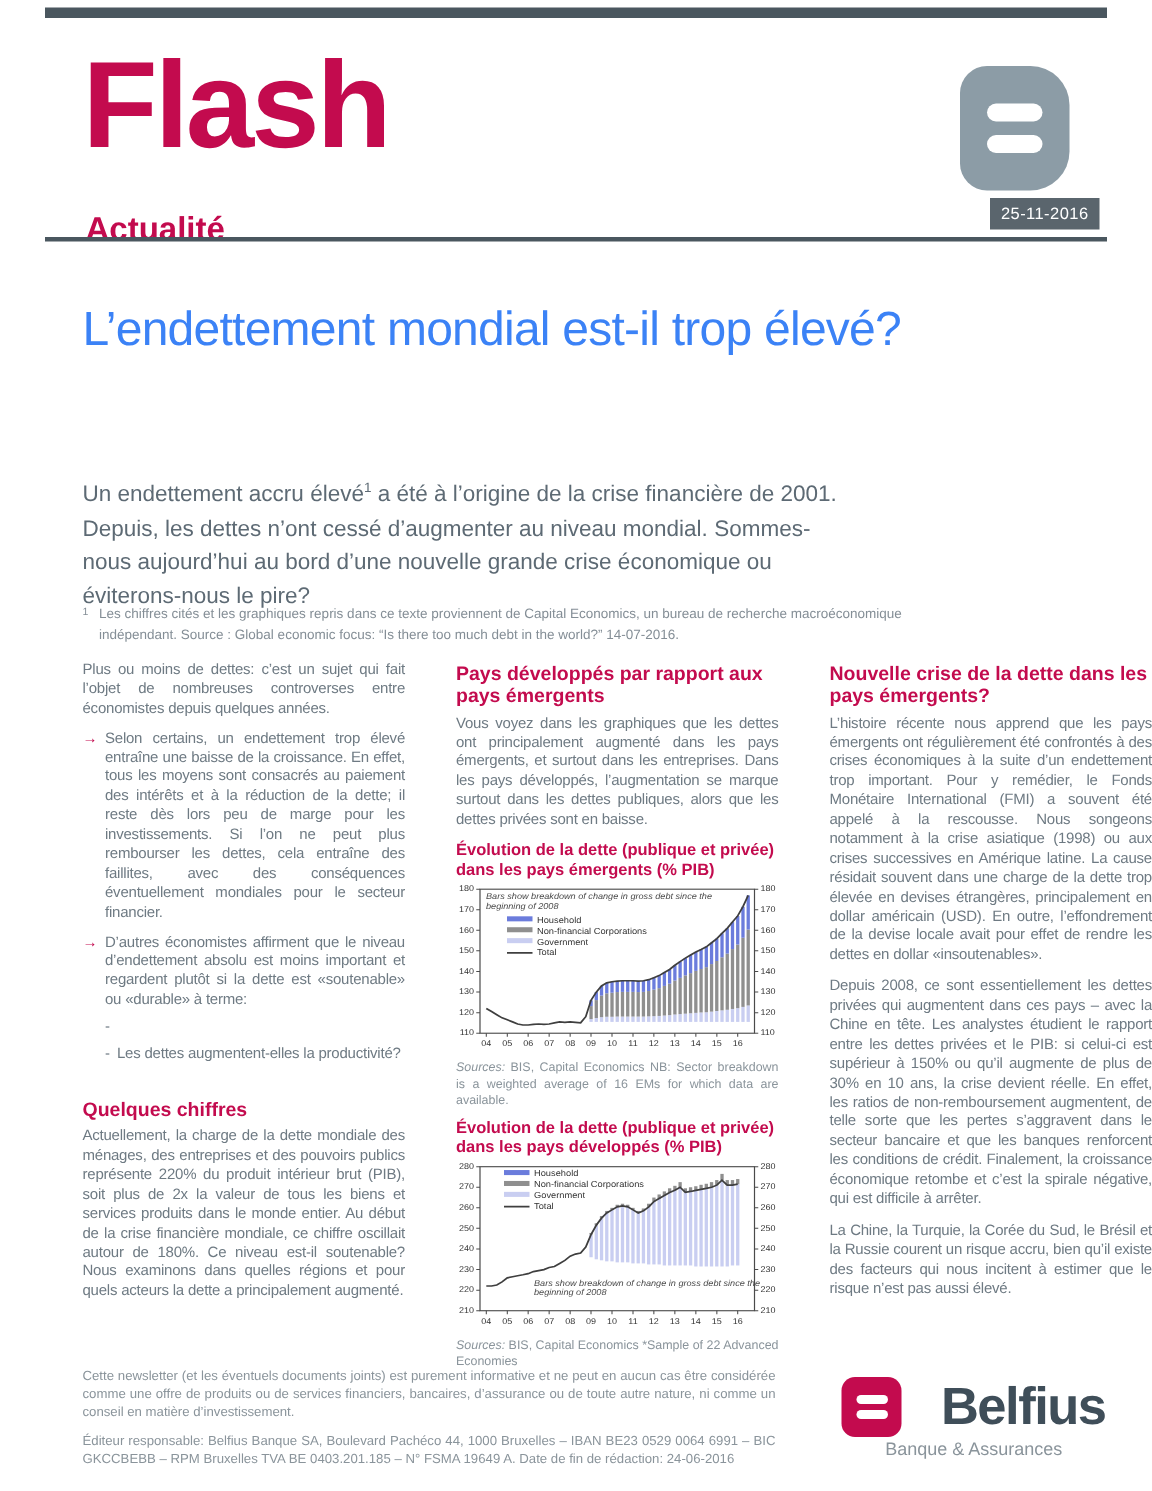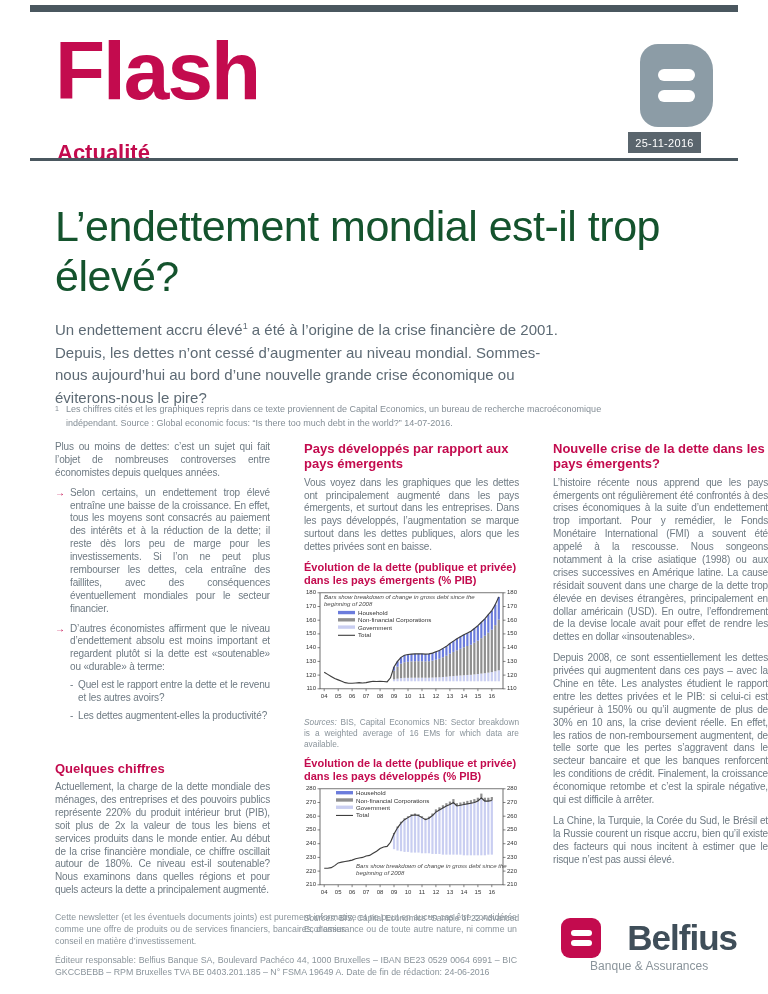--- a/index.html
+++ b/index.html
@@ -6,44 +6,44 @@
   html,body { background:#fff; }
   body { width:768px; height:994px; position:relative; font-family:"Liberation Sans",sans-serif; overflow:hidden; }
   .abs { position:absolute; }
 
   #topbar { left:30px; top:5px; width:708px; height:7px; background:#4A575F; }
   #flash  { left:55px; top:30px; font-size:82px; font-weight:bold; color:#C30B4E; letter-spacing:-2px; line-height:1; }
   #edition{ left:57px; top:140px; font-size:22px; font-weight:bold; color:#C30B4E; }
   #logo-box { left:640px; top:44px; width:73px; height:83px; background:#8C9CA6; border-radius:18px 26px 26px 18px;
               display:flex; flex-direction:column; align-items:center; justify-content:center; gap:9px; }
   .logo-bar { width:37px; height:12px; background:#fff; border-radius:6px; }
-  #date-badge { left:628px; top:132px; width:73px; height:21px; background:#5A656D; color:#fff; font-size:11px;
+  #date-badge { left:660px; top:132px; width:73px; height:21px; background:#5A656D; color:#fff; font-size:11px;
                 display:flex; align-items:center; justify-content:center; letter-spacing:.3px; }
   #rule { left:30px; top:158px; width:708px; height:3px; background:#4A575F; }
 
-  #main-title { left:55px; top:201px; width:620px; font-size:43px; line-height:1.17; color:#14532d; letter-spacing:-.5px; }
+  #main-title { left:55px; top:201px; width:620px; font-size:32px; line-height:1.17; color:#3b82f6; letter-spacing:-.5px; }
   #intro { left:55px; top:319px; width:505px; font-size:15px; line-height:1.5; color:#5D6A74; }
   #intro sup { font-size:9px; }
   #footnote { left:55px; top:403px; width:592px; font-size:9px; line-height:1.5; color:#848E96; display:flex; }
   #footnote .fn-marker { flex:none; width:11px; font-size:7px; vertical-align:top; padding-top:1px; }
 
   #columns { left:55px; top:441px; width:682px; display:grid; grid-template-columns:215px 215px 215px; column-gap:34px; }
   .p { font-size:10px; line-height:1.29; letter-spacing:-.15px; color:#6E7A83; text-align:justify; }
   .bullet { display:flex; margin-top:7px; }
   .bullet .arrow { flex:none; width:15px; color:#C30B4E; font-weight:bold; font-size:10px; line-height:1.29; }
   .dash-item { display:flex; margin-top:5px; padding-left:15px; }
   .dash-item .dash { flex:none; width:8px; font-size:10px; line-height:1.29; color:#6E7A83; }
   .h-crimson { font-size:13px; font-weight:bold; color:#C30B4E; line-height:1.18; margin-bottom:5px; }
-  .section-gap { margin-top:38px; }
+  .section-gap { margin-top:22px; }
   .p + .p { margin-top:8px; }
 
   .chart-title { font-size:11px; font-weight:bold; color:#C30B4E; line-height:1.2; margin:7px 0 3px; }
   svg.chart { width:215px; height:110px; display:block; }
   svg.chart text { font-family:"Liberation Sans",sans-serif; }
-  .sources { font-size:8.3px; line-height:1.3; color:#8A949B; margin-top:17px; text-align:justify; }
+  .sources { font-size:8.3px; line-height:1.3; color:#8A949B; margin-top:6px; text-align:justify; }
   .sources i { font-style:italic; }
 
   #footer { left:55px; top:912px; width:682px; }
   .foot-text { width:462px; font-size:8.8px; line-height:1.35; color:#8A949B; text-align:justify; }
   .foot-text + .foot-text { margin-top:7px; }
   #brand { position:absolute; right:0; top:6px; }
   #brand-row { display:flex; align-items:center; gap:26px; }
   #brand-icon { width:40px; height:40px; background:#C30B4E; border-radius:9px; display:flex; flex-direction:column;
                 align-items:center; justify-content:center; gap:4.5px; }
   .brand-icon-bar { width:21px; height:5.5px; background:#fff; border-radius:3px; }
@@ -82,21 +82,20 @@
     <div class="bullet">
       <span class="arrow">→</span>
       <span class="p">Selon certains, un endettement trop élevé entraîne une baisse de la croissance. En effet, tous les moyens sont consacrés au paiement des intérêts et à la réduction de la dette; il reste dès lors peu de marge pour les investissements. Si l’on ne peut plus rembourser les dettes, cela entraîne des faillites, avec des conséquences éventuellement mondiales pour le secteur financier.</span>
     </div>
     <div class="bullet">
       <span class="arrow">→</span>
       <span class="p">D’autres économistes affirment que le niveau d’endettement absolu est moins important et regardent plutôt si la dette est «soutenable» ou «durable» à terme:</span>
     </div>
     <div class="dash-item">
       <span class="dash">-</span>
-      <span class="p">Quel est le rapport entre la dette et le revenu et les autres avoirs?</span>
     </div>
     <div class="dash-item">
       <span class="dash">-</span>
       <span class="p">Les dettes augmentent-elles la productivité?</span>
     </div>
     <h3 class="h-crimson section-gap">Quelques chiffres</h3>
     <p class="p">Actuellement, la charge de la dette mondiale des ménages, des entreprises et des pouvoirs publics représente 220% du produit intérieur brut (PIB), soit plus de 2x la valeur de tous les biens et services produits dans le monde entier. Au début de la crise financière mondiale, ce chiffre oscillait autour de 180%. Ce niveau est-il soutenable? Nous examinons dans quelles régions et pour quels acteurs la dette a principalement augmenté.</p>
   </div>
 
   <div>

